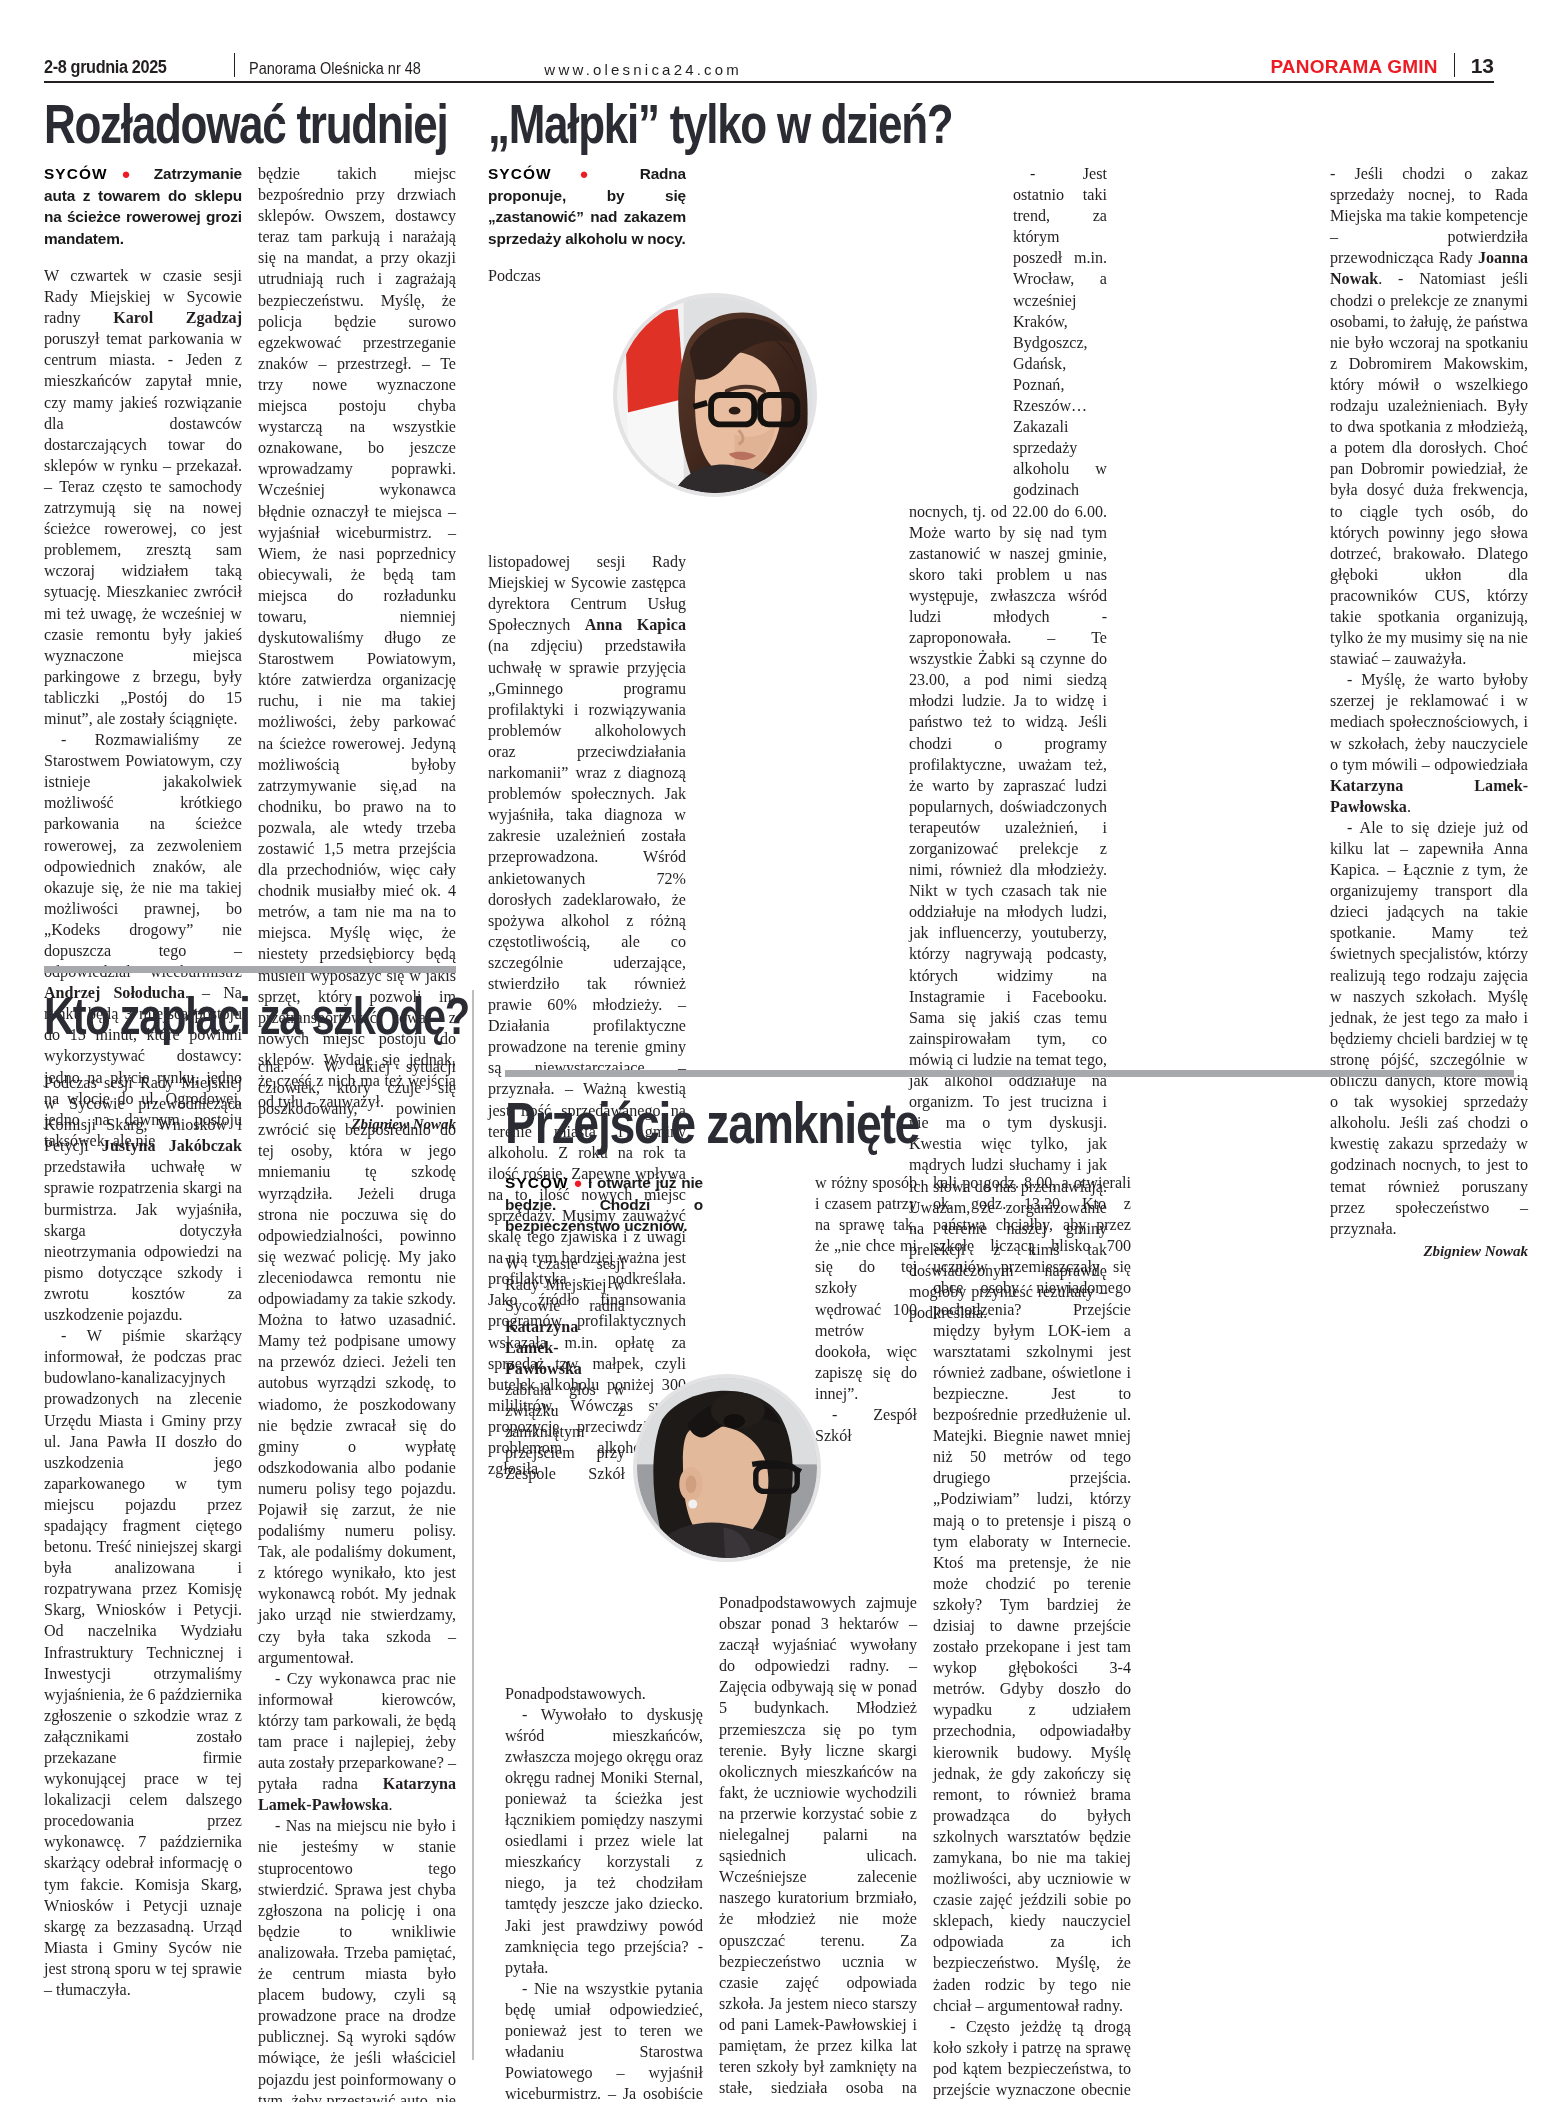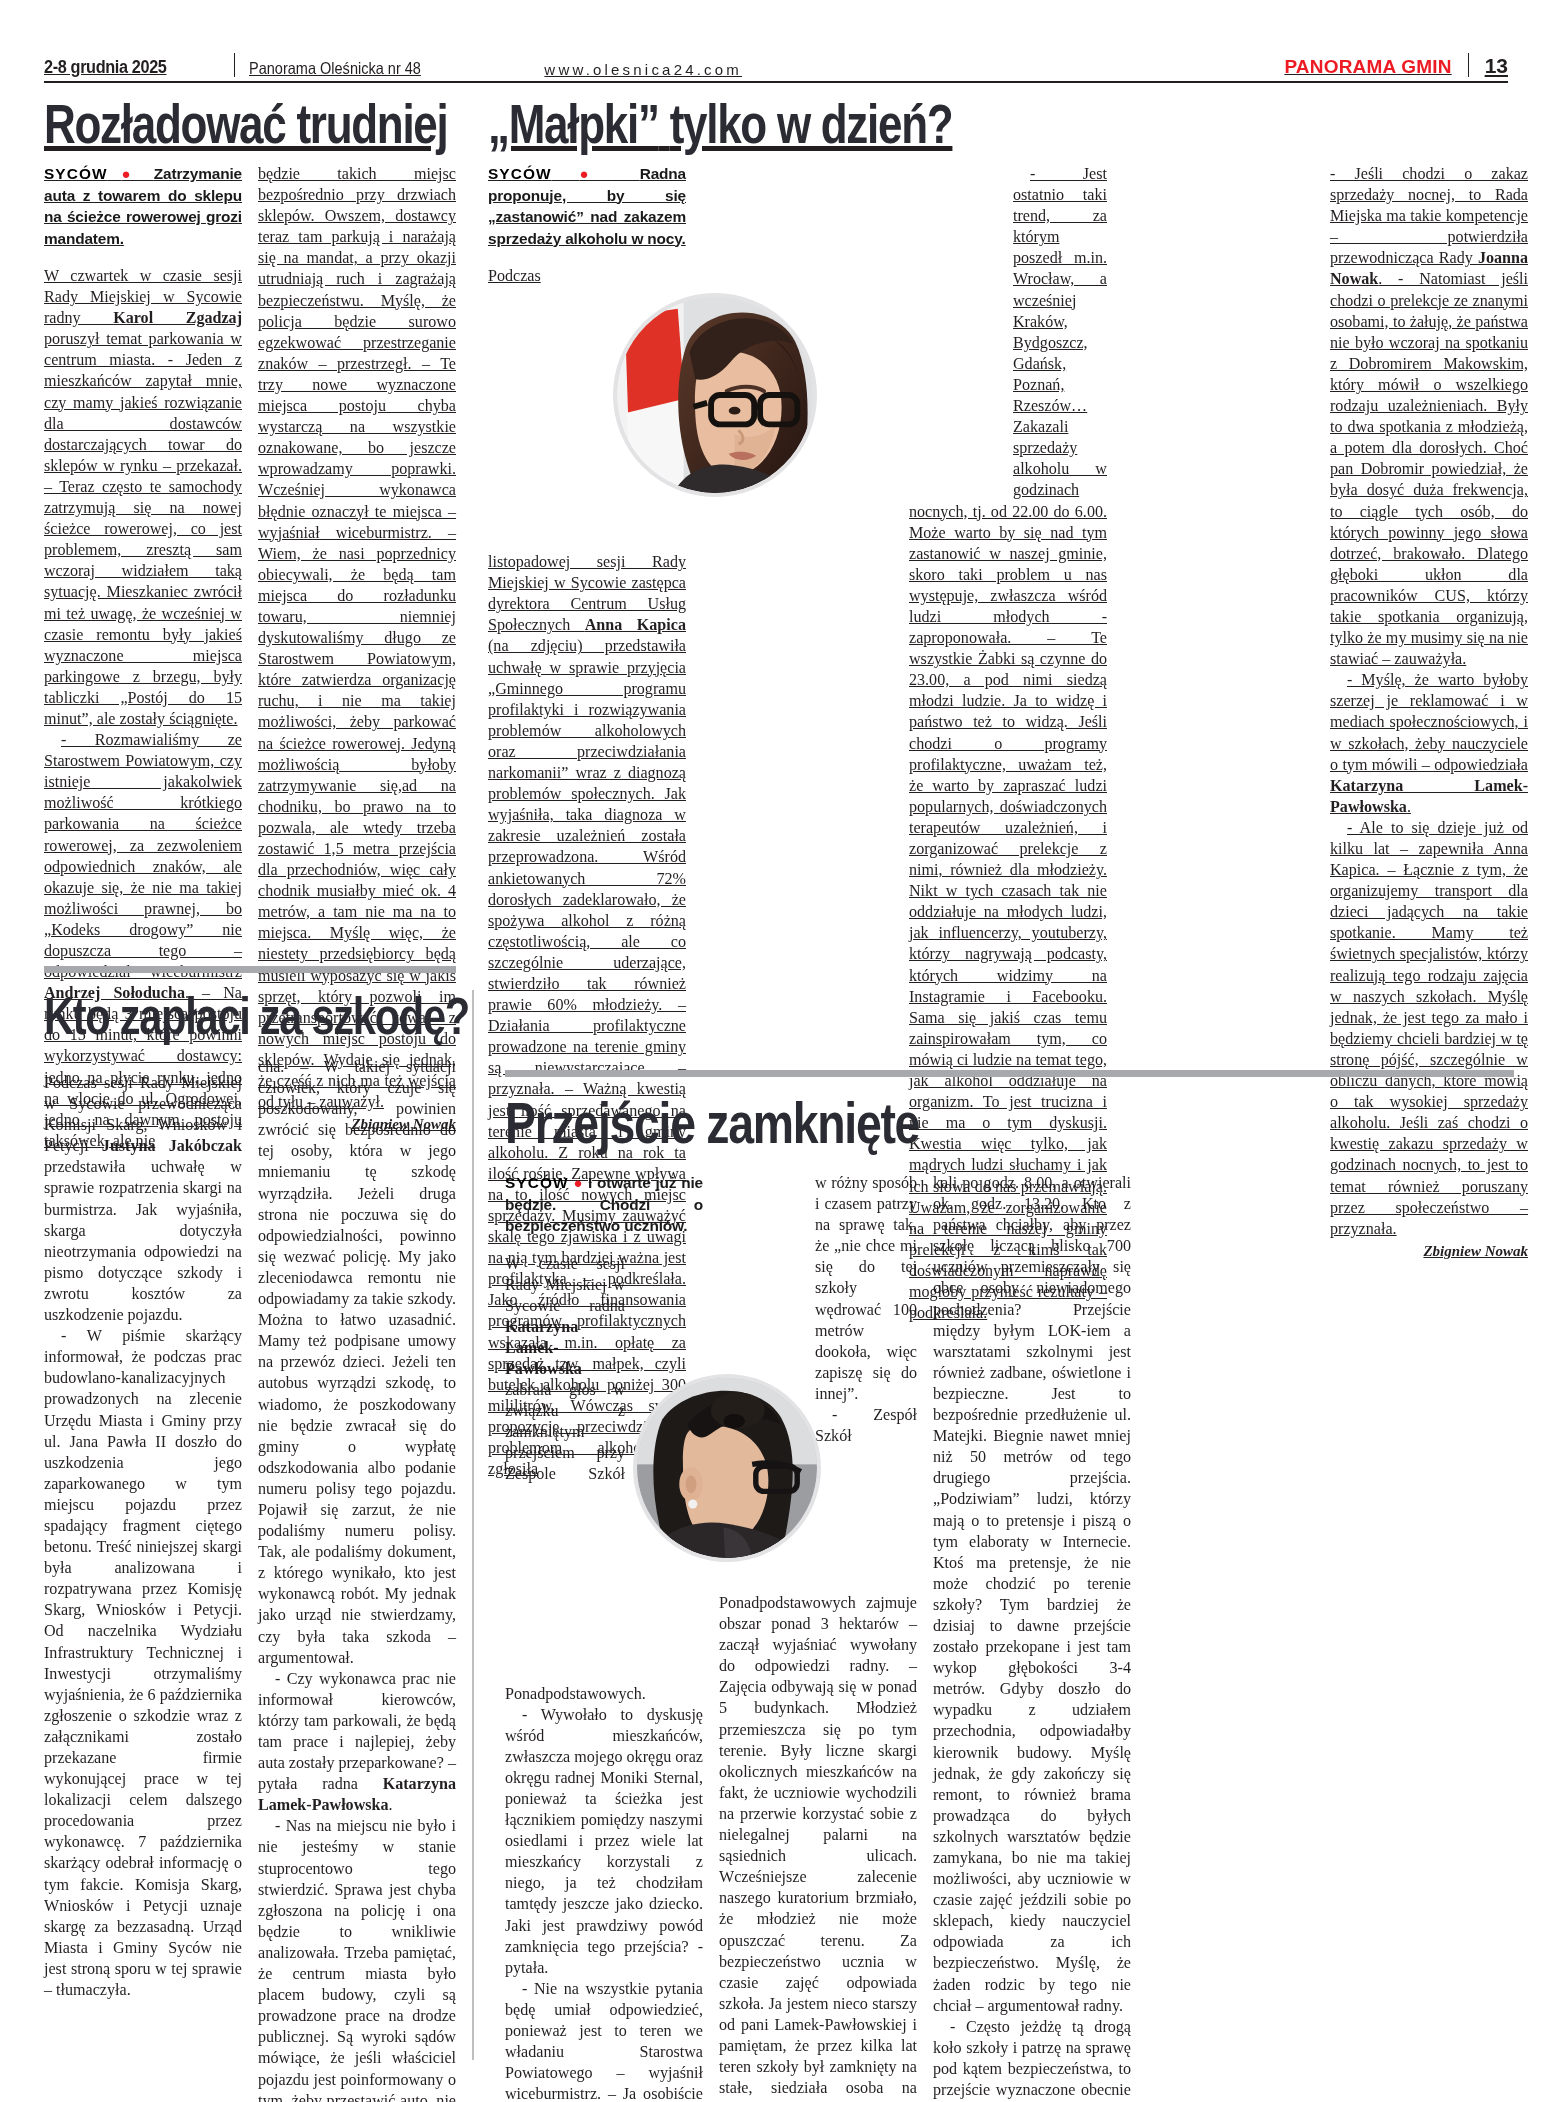--- a/index.html
+++ b/index.html
@@ -6,23 +6,22 @@
   body{
     width:1558px;height:2102px;
     font-family:"Liberation Serif", serif;
     color:#231f20;
     -webkit-font-smoothing:antialiased;
   }
   .page{
     position:relative;
     width:1558px;height:2102px;
     box-sizing:border-box;
-    padding:44px 50px 20px 44px;
+    padding:44px 64px 20px 44px;
     background:#fff;
-    text-decoration:underline;
   }
 
   
   .masthead{
     display:flex;align-items:flex-end;
     height:34px;
     border-bottom:2.5px solid #231f20;
     padding-bottom:3px;
     width:100%;
   }

